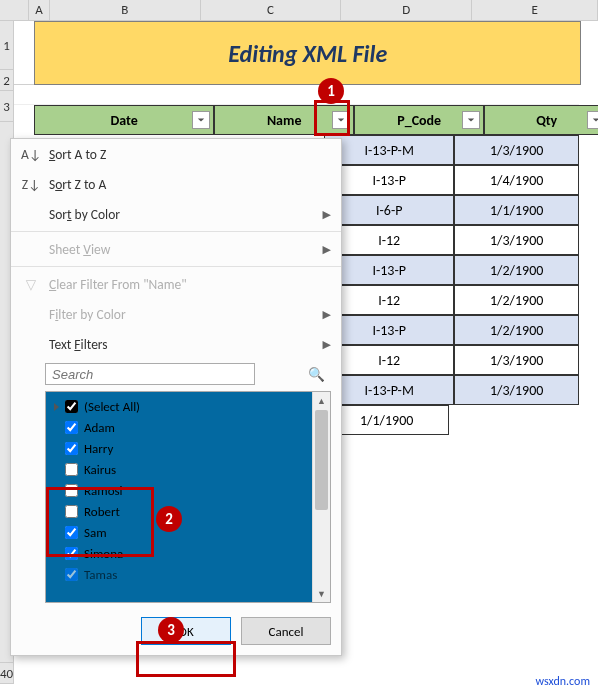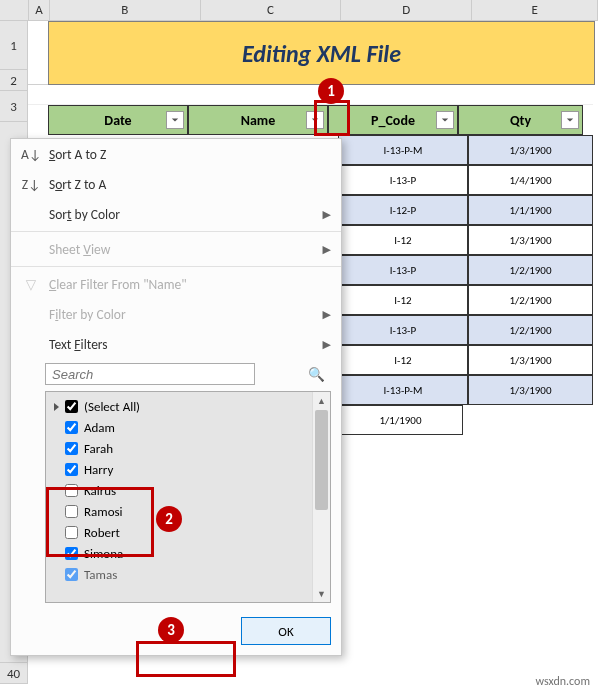--- a/index.html
+++ b/index.html
@@ -98,21 +98,21 @@
   }
   .dropbtn svg{width:8px;height:8px;}
 
   .data-row { height:30px; display:flex;}
   .dcell {
     border:1px solid #333;
     display:flex;
     align-items:center;
     justify-content:center;
     box-sizing:border-box;
-    font-size:11px;
+    font-size:14px;
   }
   .alt { background:#d9e1f2; }
 
   
   .callout {
     position:absolute;
     width:26px;height:26px;
     background:#c00000;
     border-radius:50%;
     color:#fff;
@@ -161,21 +161,21 @@
     box-sizing:border-box;
     background:#fff;
   }
   .search-wrap{ position:relative; flex:1;}
   .search-ic{ position:absolute; right:6px; top:3px; color:#888;}
 
   .check-area {
     margin:2px 10px 4px 34px;
     border:1px solid #ababab;
     height:210px;
-    background:#e5e5e5;
+    background:#0369a1;
     display:flex;
     position:relative;
   }
   .check-list { flex:1; overflow:hidden; padding:4px 2px;}
   .check-item { display:flex; align-items:center; height:21px; padding-left:6px; font-size:13px;}
   .check-item input { margin-right:6px; width:13px;height:13px;}
   .check-item .tri { width:0;height:0;border-left:5px solid #555;border-top:4px solid transparent;border-bottom:4px solid transparent;margin-right:2px; visibility:hidden;}
   .check-item.expandable .tri{visibility:visible;}
   .scroll-track{ width:17px; background:#f0f0f0; border-left:1px solid #dcdcdc; position:relative;}
   .scroll-thumb{ position:absolute; left:2px; right:2px; top:18px; height:100px; background:#c1c1c1; border-radius:2px;}
@@ -187,21 +187,21 @@
     width:88px; height:26px;
     border:1px solid #adadad;
     background:#e1e1e1;
     font-size:13px;
     display:flex;align-items:center;justify-content:center;
   }
   .btn.primary { border:1px solid #0078d7; background:#e5f1fb;}
 
   .watermark {
     position:absolute; bottom:6px; right:8px;
-    font-size:12px; color:#737373;
+    font-size:12px; color:#1d4ed8;
     z-index:60;
   }
 </style>
 </head>
 <body>
 
 <div class="sheet">
   <div class="col-headers">
     <div class="corner"></div>
     <div class="col-h cA">A</div>
@@ -224,21 +224,21 @@
       <div class="title-row">
         <div class="title-cell-a"></div>
         <div class="title-merged">Editing XML File</div>
       </div>
       <div class="spacer-row">
         <div class="cA" style="width:20px"></div>
           <div style="width:545px"></div>
       </div>
       <div class="header-row">
         <div style="width:20px"></div>
-        <div class="hcell center" style="width:140px">
+        <div class="hcell center" style="width:180px">
           <span>Date</span>
           <div class="dropbtn">
               <svg viewBox="0 0 10 10">
                 <path d="M1 3 L5 7 L9 3 Z" fill="#555"></path>
               </svg>
             </div>
         </div>
         <div class="hcell center" style="width:140px">
           <span>Name</span>
           <div class="dropbtn">
@@ -270,21 +270,21 @@
           <div class="dcell alt" style="width:130px">I-13-P-M</div>
           <div class="dcell alt" style="width:125px">1/3/1900</div>
         </div>
       <div class="data-row">
           <div style="width:310px"></div>
           <div class="dcell" style="width:130px">I-13-P</div>
           <div class="dcell" style="width:125px">1/4/1900</div>
         </div>
       <div class="data-row">
           <div style="width:310px"></div>
-          <div class="dcell alt" style="width:130px">I-12-P</div>
+          <div class="dcell alt" style="width:130px">I-6-P</div>
           <div class="dcell alt" style="width:125px">1/1/1900</div>
         </div>
       <div class="data-row">
           <div style="width:310px"></div>
           <div class="dcell" style="width:130px">I-12</div>
           <div class="dcell" style="width:125px">1/3/1900</div>
         </div>
       <div class="data-row">
           <div style="width:310px"></div>
           <div class="dcell alt" style="width:130px">I-13-P</div>
@@ -364,61 +364,62 @@
             <span>(Select All)</span>
           </div>
         <div class="check-item">
             <span class="tri"></span>
             <input type="checkbox" checked="" style="">
             <span>Adam</span>
           </div>
         <div class="check-item">
             <span class="tri"></span>
             <input type="checkbox" checked="" style="">
-            <span>Farah</span>
-          </div>
-        <div class="check-item">
-            <span class="tri"></span>
-            <input type="checkbox" checked="" style="">
             <span>Harry</span>
           </div>
         <div class="check-item">
             <span class="tri"></span>
             <input type="checkbox" style="">
             <span>Kairus</span>
           </div>
         <div class="check-item">
             <span class="tri"></span>
             <input type="checkbox" style="">
             <span>Ramosi</span>
           </div>
         <div class="check-item">
             <span class="tri"></span>
             <input type="checkbox" style="">
             <span>Robert</span>
+          </div>
+        <div class="check-item">
+            <span class="tri"></span>
+            <input type="checkbox" checked="" style="">
+            <span>Sam</span>
           </div>
         <div class="check-item">
             <span class="tri"></span>
             <input type="checkbox" checked="" style="">
             <span>Simona</span>
           </div>
         <div class="check-item" style="opacity:0.6">
             <span class="tri"></span>
             <input type="checkbox" checked="" style="">
             <span>Tamas</span>
           </div>
       </div>
       <div class="scroll-track">
         <div class="scroll-arrow up">▲</div>
         <div class="scroll-thumb"></div>
         <div class="scroll-arrow down">▼</div>
       </div>
     </div>
     <div class="btn-row">
       <div class="btn primary">OK</div>
+      <div class="btn">Cancel</div>
     </div>
   </div>
 
   <div class="redbox" style="top:100px;left:314px;width:30px;height:30px"></div>
   <div class="callout" style="top:78px;left:318px">1</div>
 
   <div class="redbox" style="top:487px;left:46px;width:102px;height:64px"></div>
   <div class="callout" style="top:506px;left:156px">2</div>
 
   <div class="redbox" style="top:641px;left:136px;width:94px;height:30px"></div>

